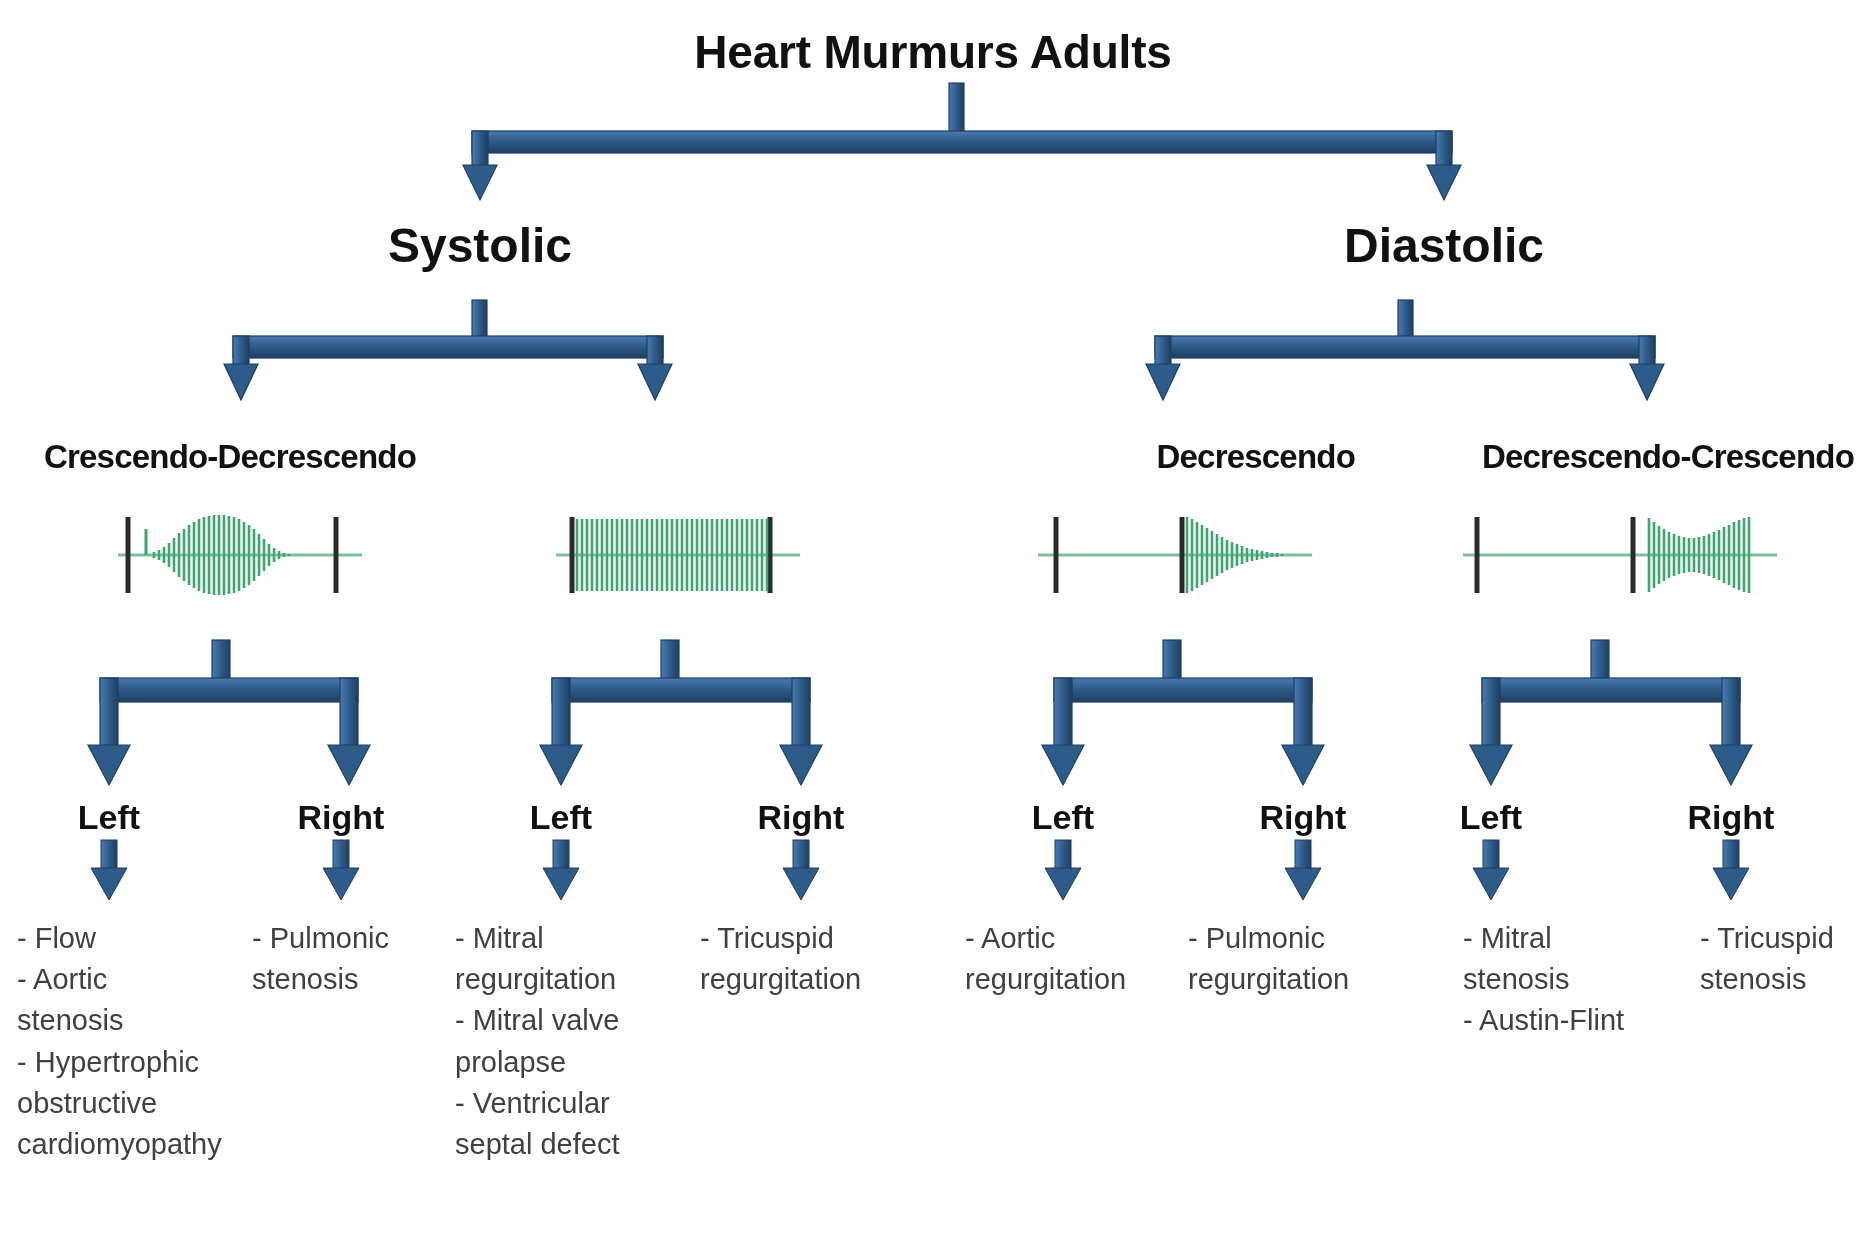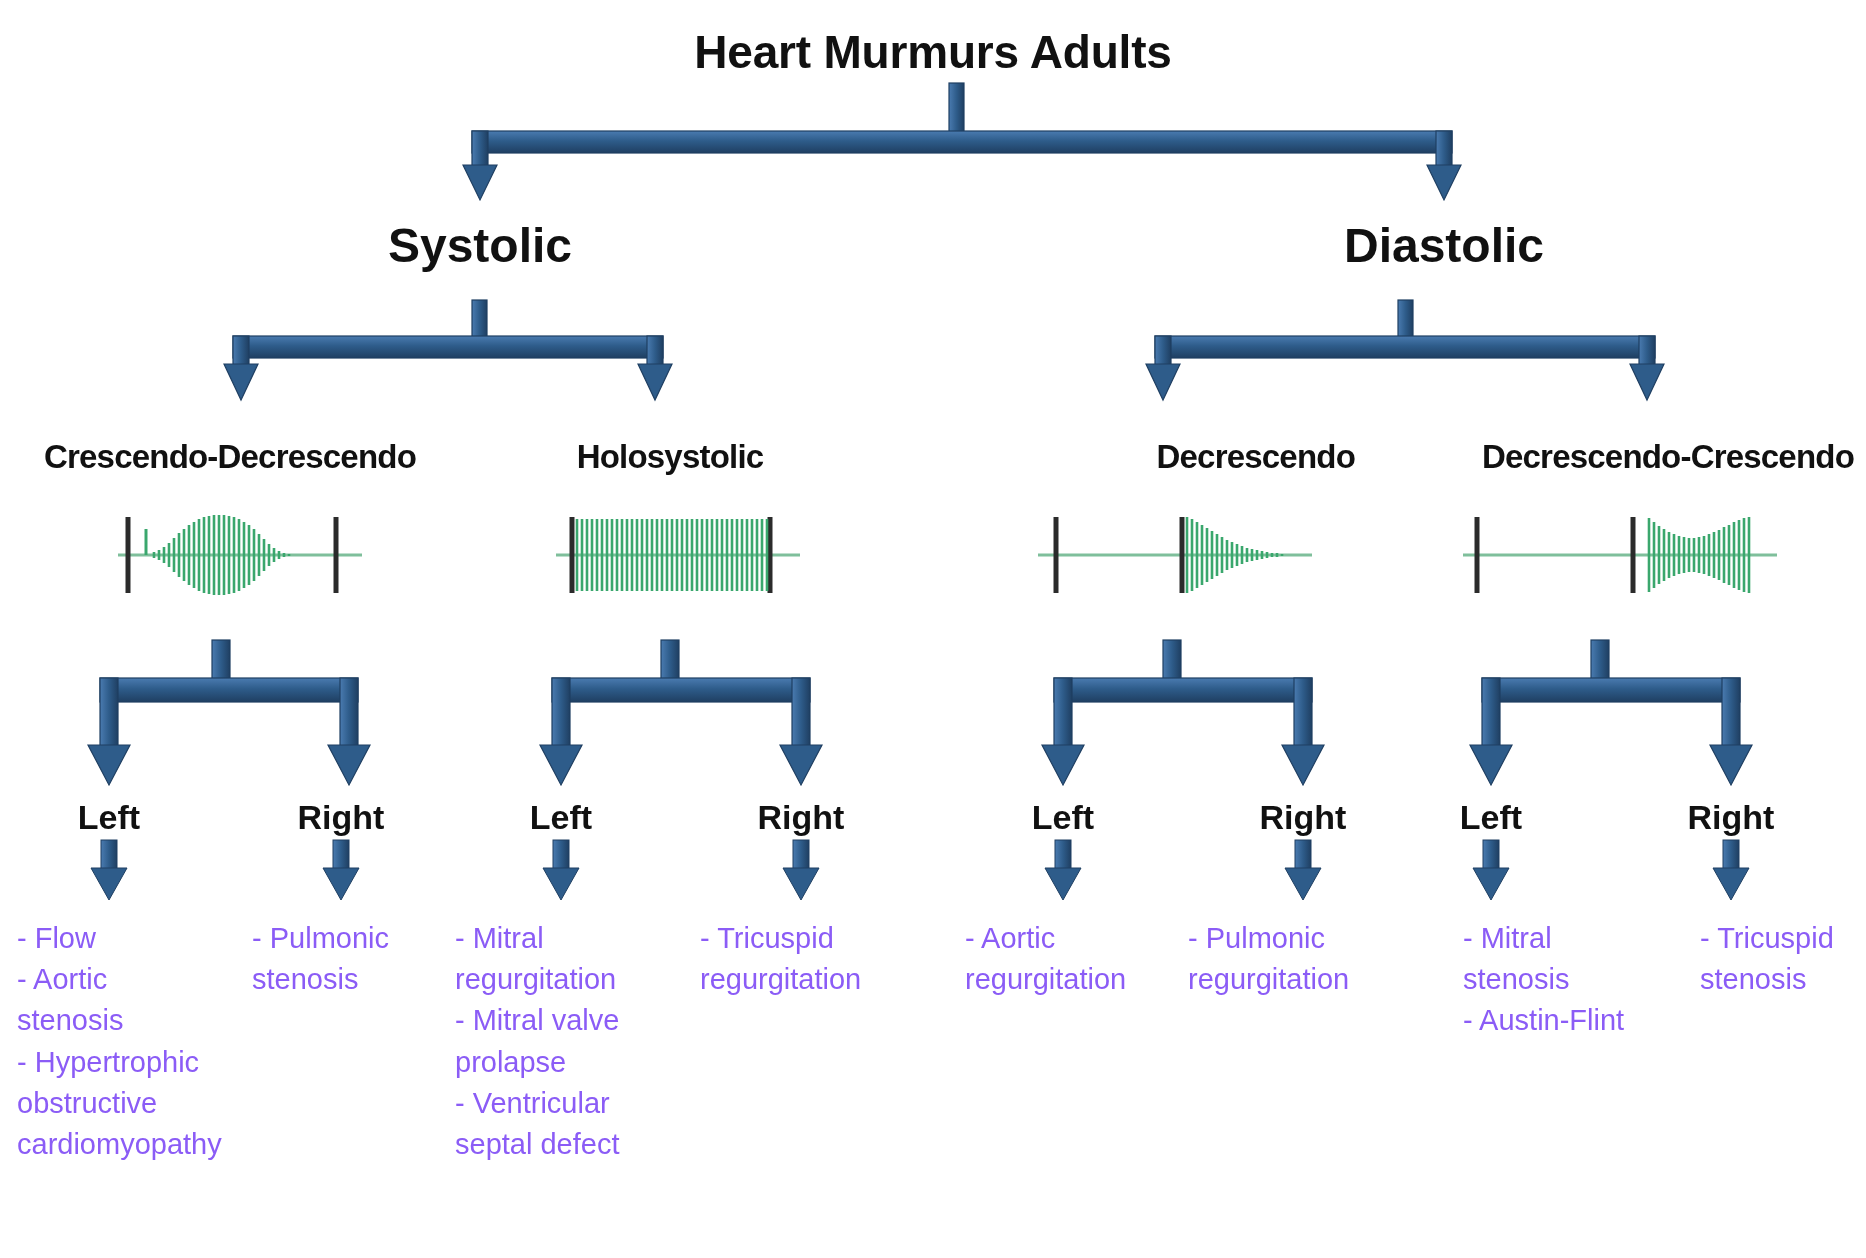--- a/index.html
+++ b/index.html
@@ -23,21 +23,21 @@
   .n-root{ font-size:46px; letter-spacing:-.2px;margin-top:21px; }
   .n-l1  { font-size:48px; }
   .n-l2  { font-size:33px; letter-spacing:-.8px; }
   .n-lr  { font-size:34px; }
 
   
   .leaf{
     position:absolute;
     font-size:29px;
     font-weight:400;
-    color:#8b5cf6;
+    color:#404040;
     line-height:1.42;
     text-align:left;
   }
   .leaf .li{ text-indent:-17px; padding-left:17px; }
 
   
   #wires{ position:absolute; inset:0; width:1866px; height:1258px; }
 
   
   .wave{ position:absolute; }
@@ -142,21 +142,20 @@
       <polygon points="1713,868 1749,868 1731,900" fill="#2E5C8A" stroke="#1F3F62" stroke-width="1"></polygon>
     </g>
   </svg>
 
   <div class="node n-root" style="left:0;top:8px;width:1866px;">Heart Murmurs Adults</div>
 
   <div class="node n-l1" style="left:330px;top:222px;width:300px;">Systolic</div>
   <div class="node n-l1" style="left:1294px;top:222px;width:300px;">Diastolic</div>
 
   <div class="node n-l2" style="left:0;top:440px;width:460px;">Crescendo-Decrescendo</div>
-  <div class="node n-l2" style="left:490px;top:440px;width:360px;">Holosystolic</div>
   <div class="node n-l2" style="left:995px;top:440px;width:360px;text-align:right;">Decrescendo</div>
   <div class="node n-l2" style="left:1440px;top:440px;width:456px;">Decrescendo-Crescendo</div>
 
   <svg class="wave" style="left:110px;top:505px;" width="260" height="100" viewBox="0 0 260 100">
     <line x1="8" y1="50" x2="252" y2="50" stroke="#7FBF9B" stroke-width="3"></line>
     <line x1="18" y1="12" x2="18" y2="88" stroke="#2B2B2B" stroke-width="5"></line>
     <line x1="226" y1="12" x2="226" y2="88" stroke="#2B2B2B" stroke-width="5"></line>
     <line x1="36" y1="24" x2="36" y2="50" stroke="#3AA76D" stroke-width="3"></line>
     <g stroke="#3AA76D" stroke-width="2.6">
       <line x1="44" y1="47" x2="44" y2="53"></line>

